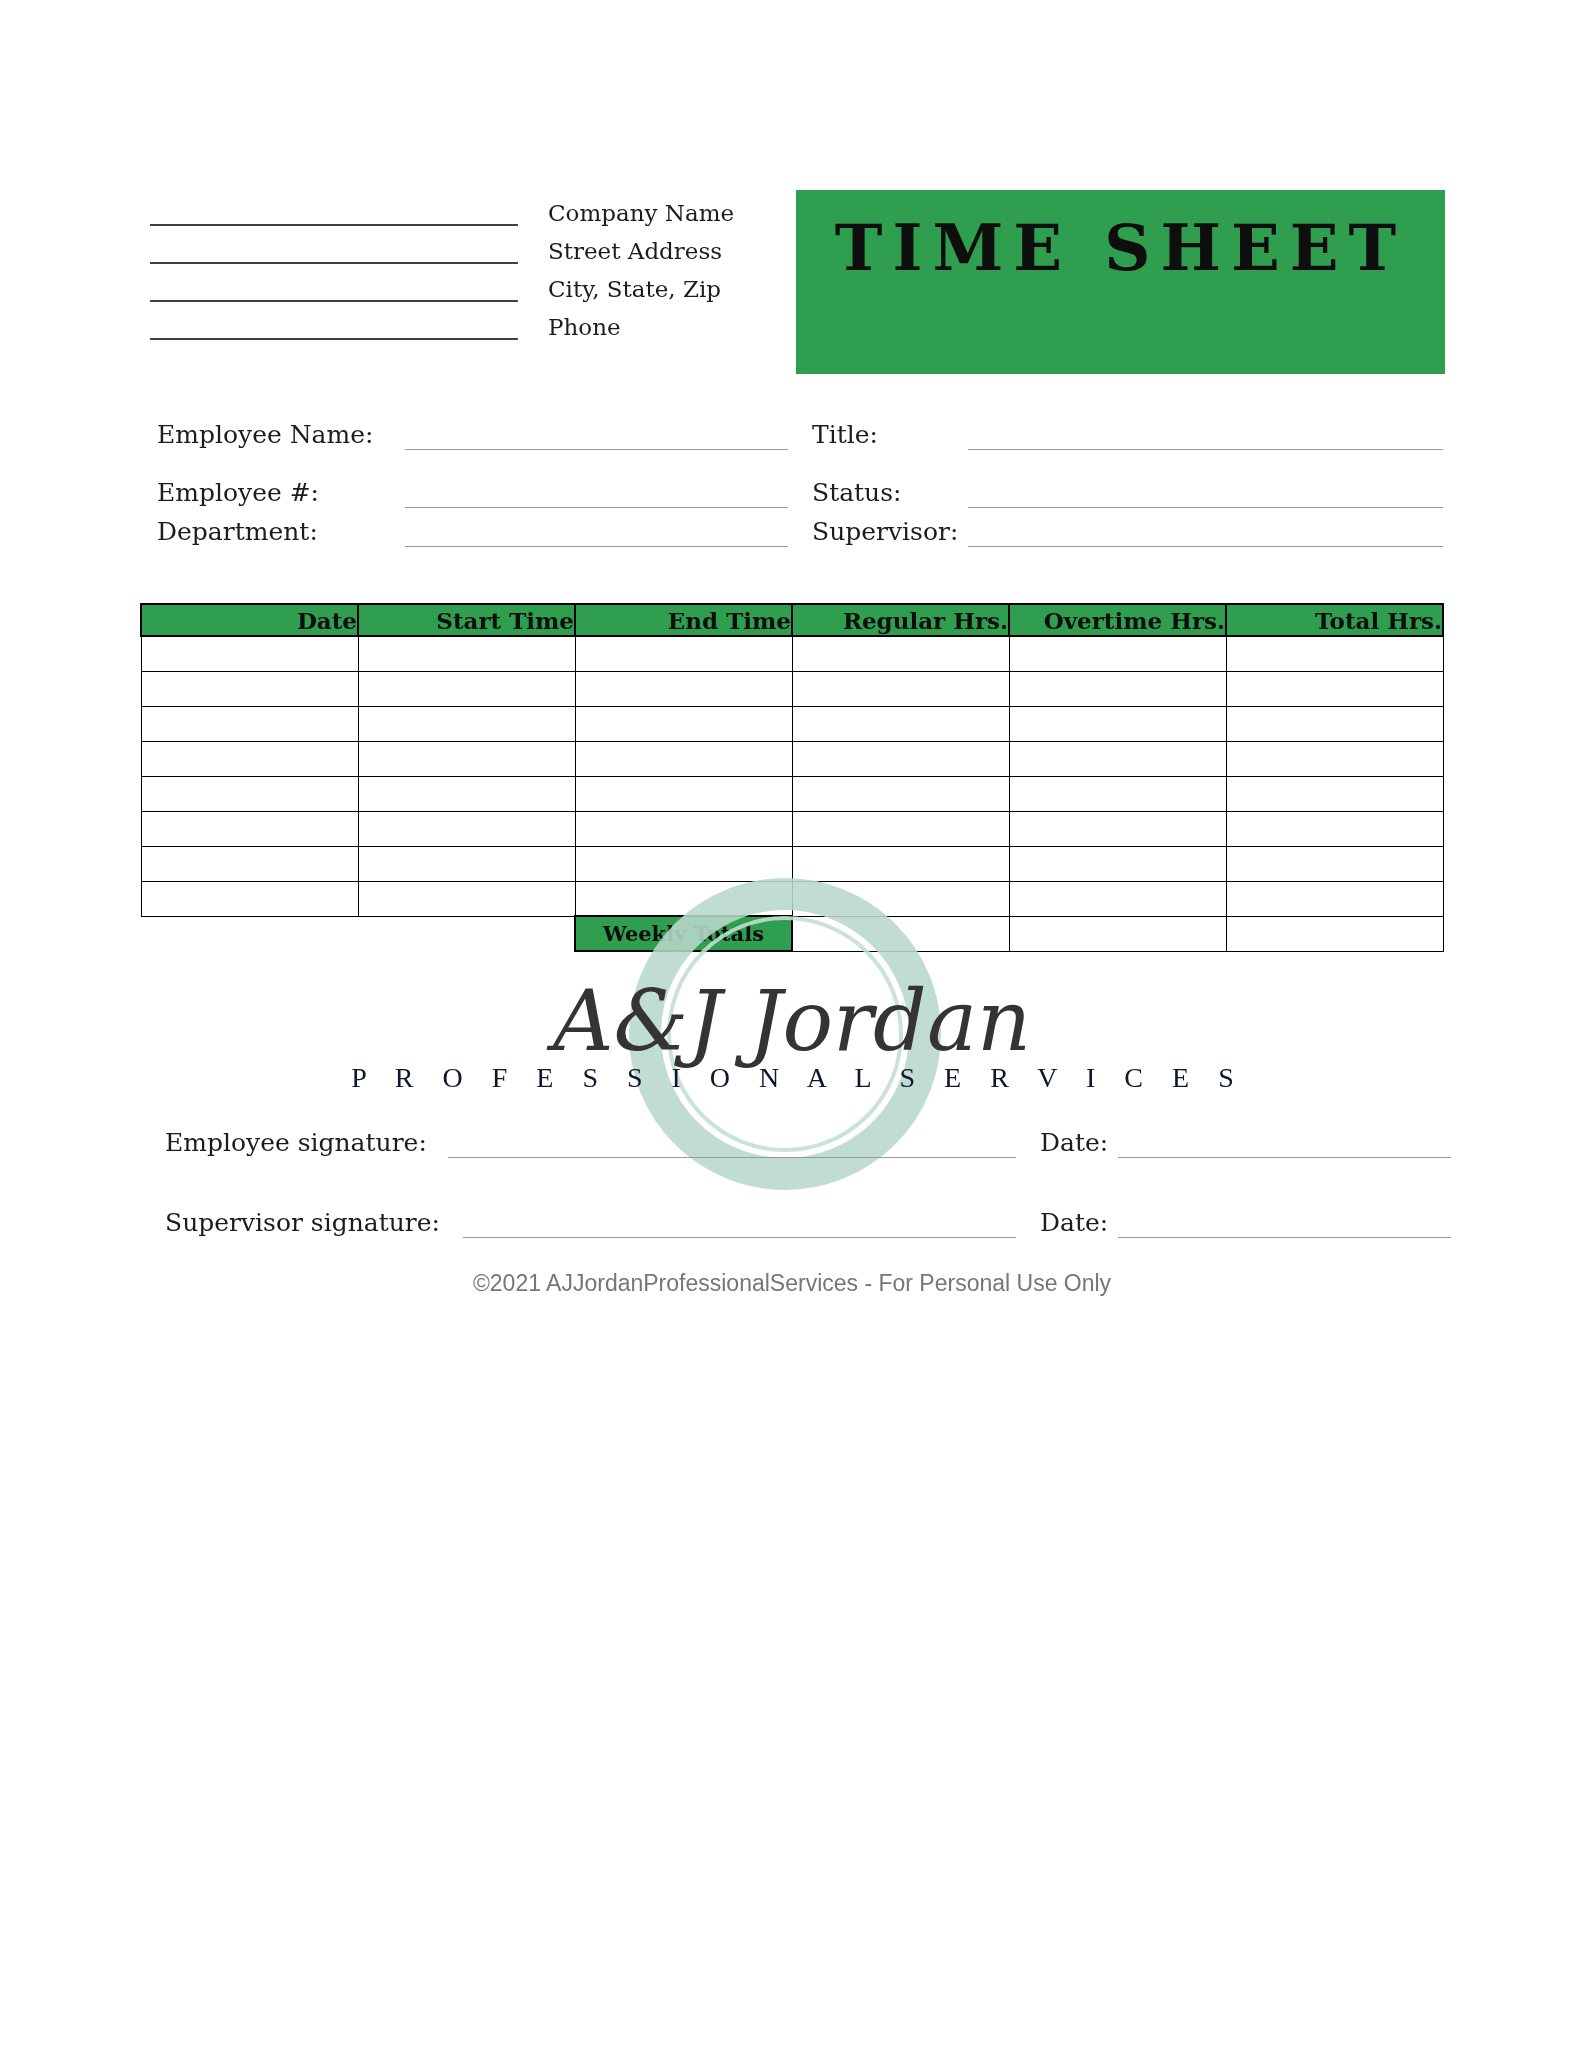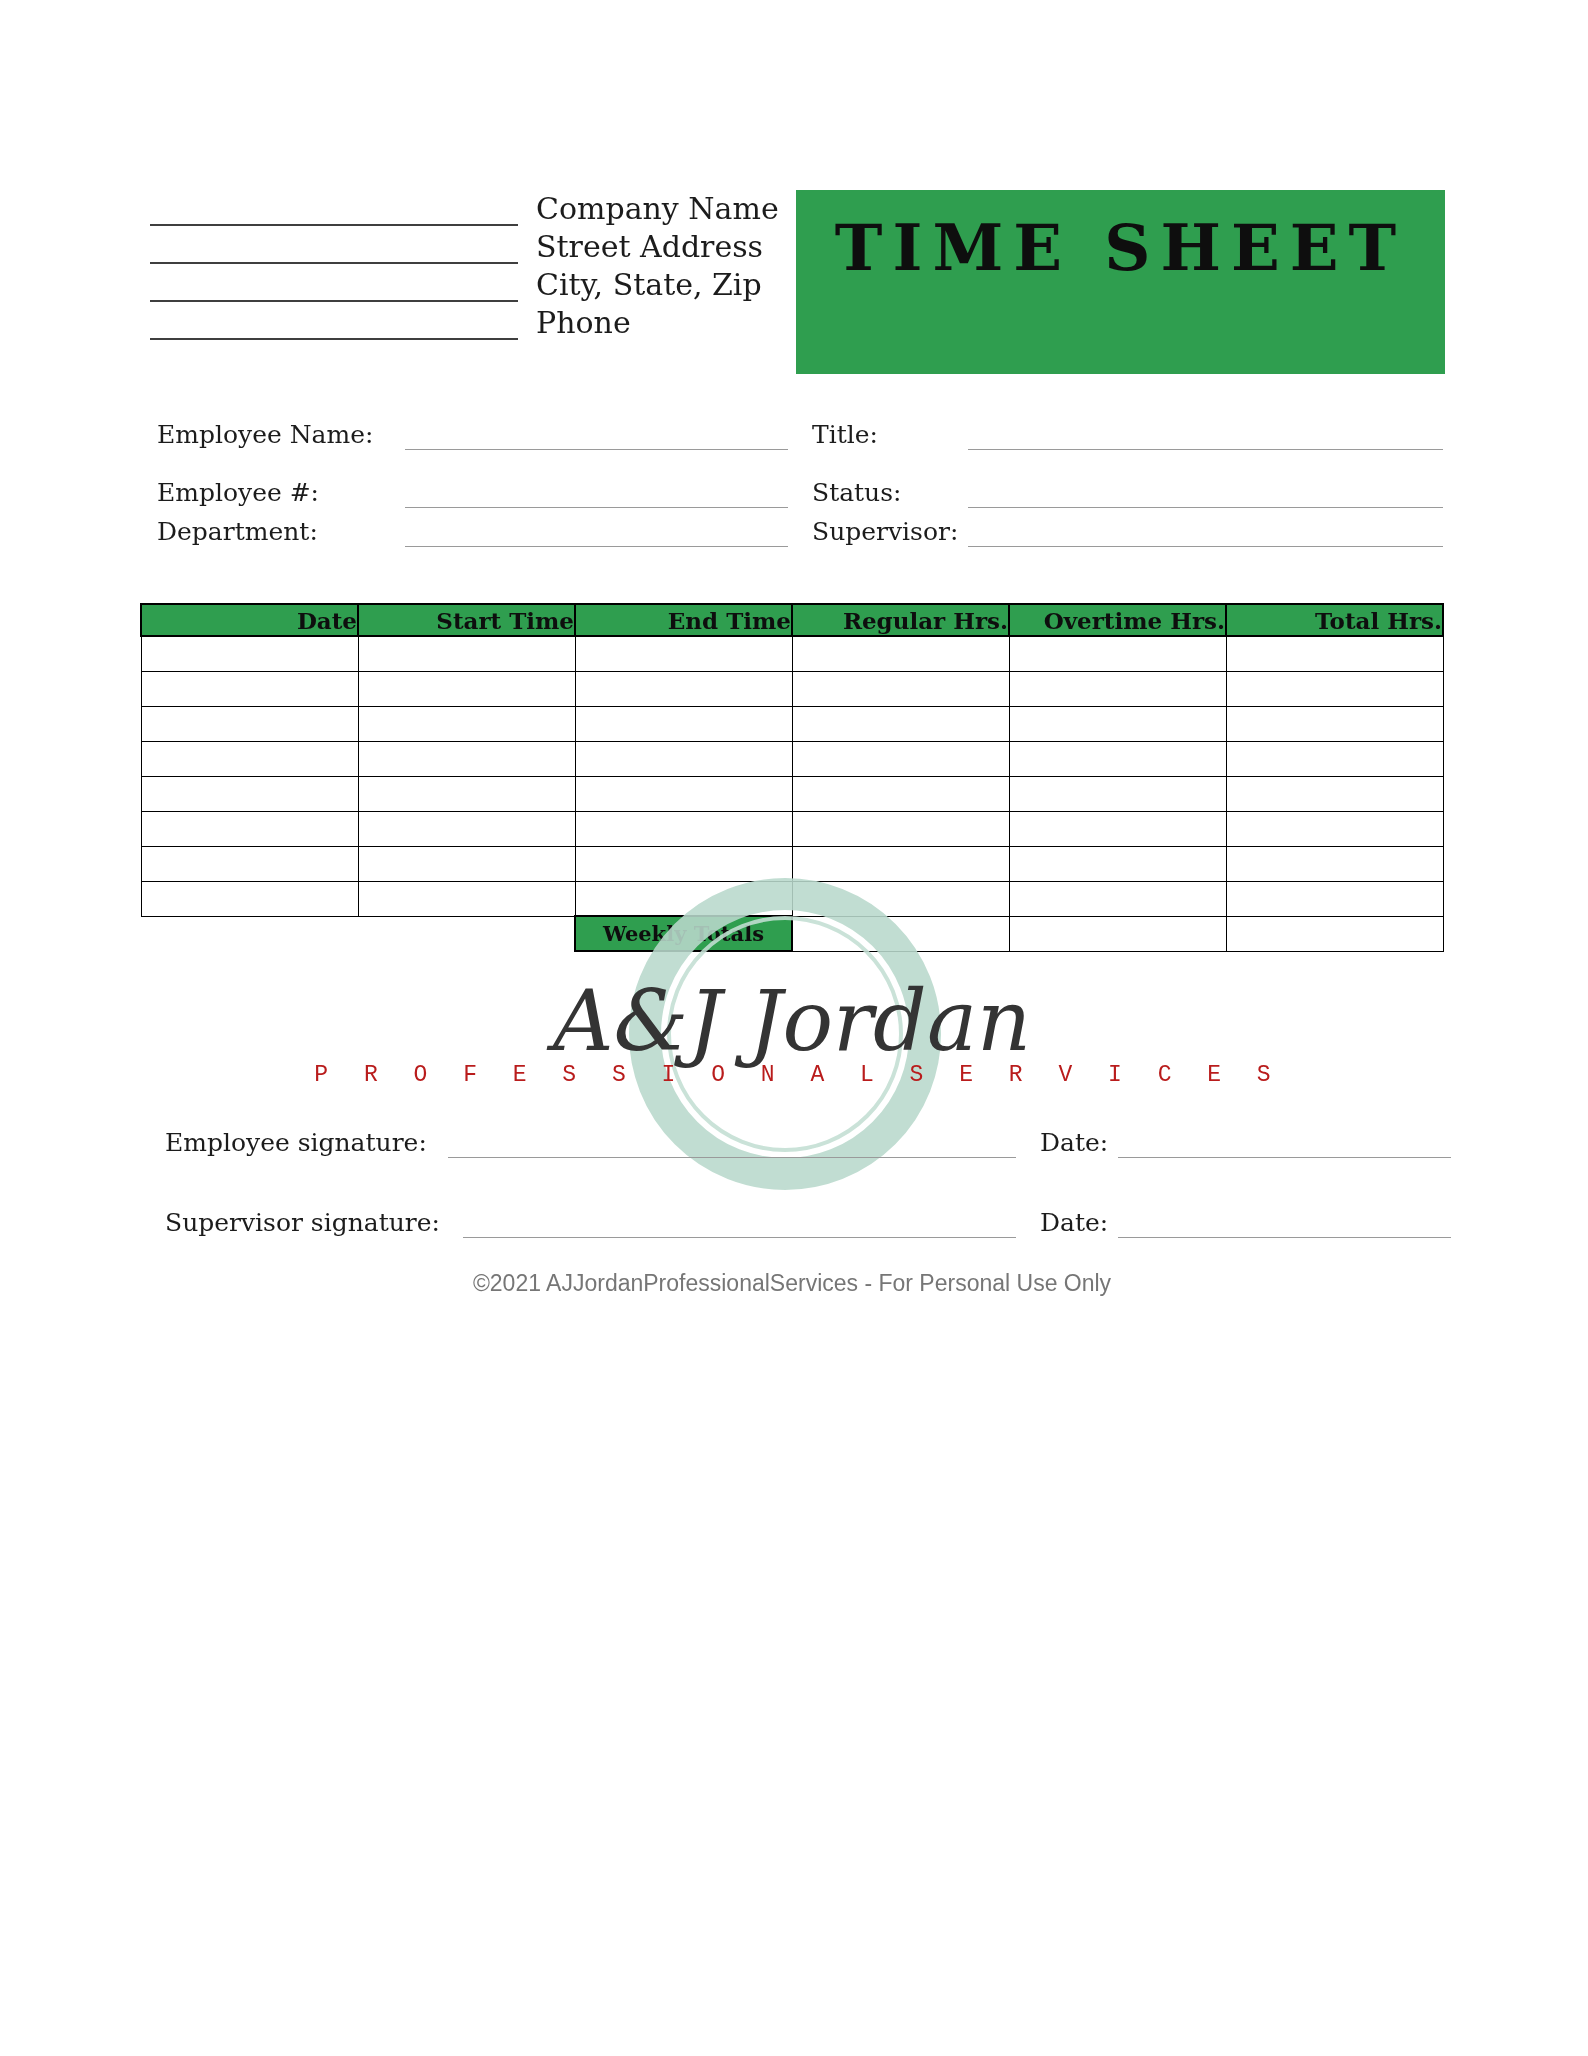--- a/index.html
+++ b/index.html
@@ -15,21 +15,21 @@
   }
 
   
   .co-block { position: absolute; left: 150px; top: 188px; }
   .co-row { display: flex; align-items: flex-end; height: 38px; }
   .co-line {
     display: inline-block;
     width: 368px; height: 30px;
     border-bottom: 2px solid #3f3f3f;
   }
-  .co-label { font-size: 30px; margin-left: 18px; line-height: 1.15; white-space: nowrap; }
+  .co-label { font-size: 23px; margin-left: 30px; line-height: 1.15; white-space: nowrap; }
 
   
   .banner {
     position: absolute; left: 796px; top: 190px;
     width: 649px; height: 184px;
     background: #2f9e4f;
     text-align: center;
   }
   .banner-title {
     display: inline-block;
@@ -87,23 +87,23 @@
     position: absolute; left: 792px; top: 972px;
     transform: translateX(-50%);
     font-size: 84px; font-style: italic; font-weight: 400;
     color: #343434;
     white-space: nowrap;
     font-family: "DejaVu Serif", serif;
   }
   .wm-sub {
     position: absolute; left: 798px; top: 1062px;
     transform: translateX(-50%);
-    font-family: Liberation Mono, monospace;
-    font-size: 23px; letter-spacing: 11px;
-    color: #b91c1c;
+    font-family: Liberation Serif, serif;
+    font-size: 28px; letter-spacing: 11px;
+    color: #0f172a;
     white-space: nowrap;
   }
 
   
   .sig-row { position: absolute; left: 8px; width: 1588px; height: 34px; text-align: right; }
   .sig-1 { top: 1128px; } .sig-2 { top: 1208px; }
   .sig-label { position: absolute; left: 157px; font-size: 25px; white-space: nowrap; }
   .sig-line { position: absolute; height: 30px; border-bottom: 1px solid #9a9a9a; }
   .sig-line.main-1 { left: 440px; width: 568px; }
   .sig-line.main-2 { left: 455px; width: 553px; }

